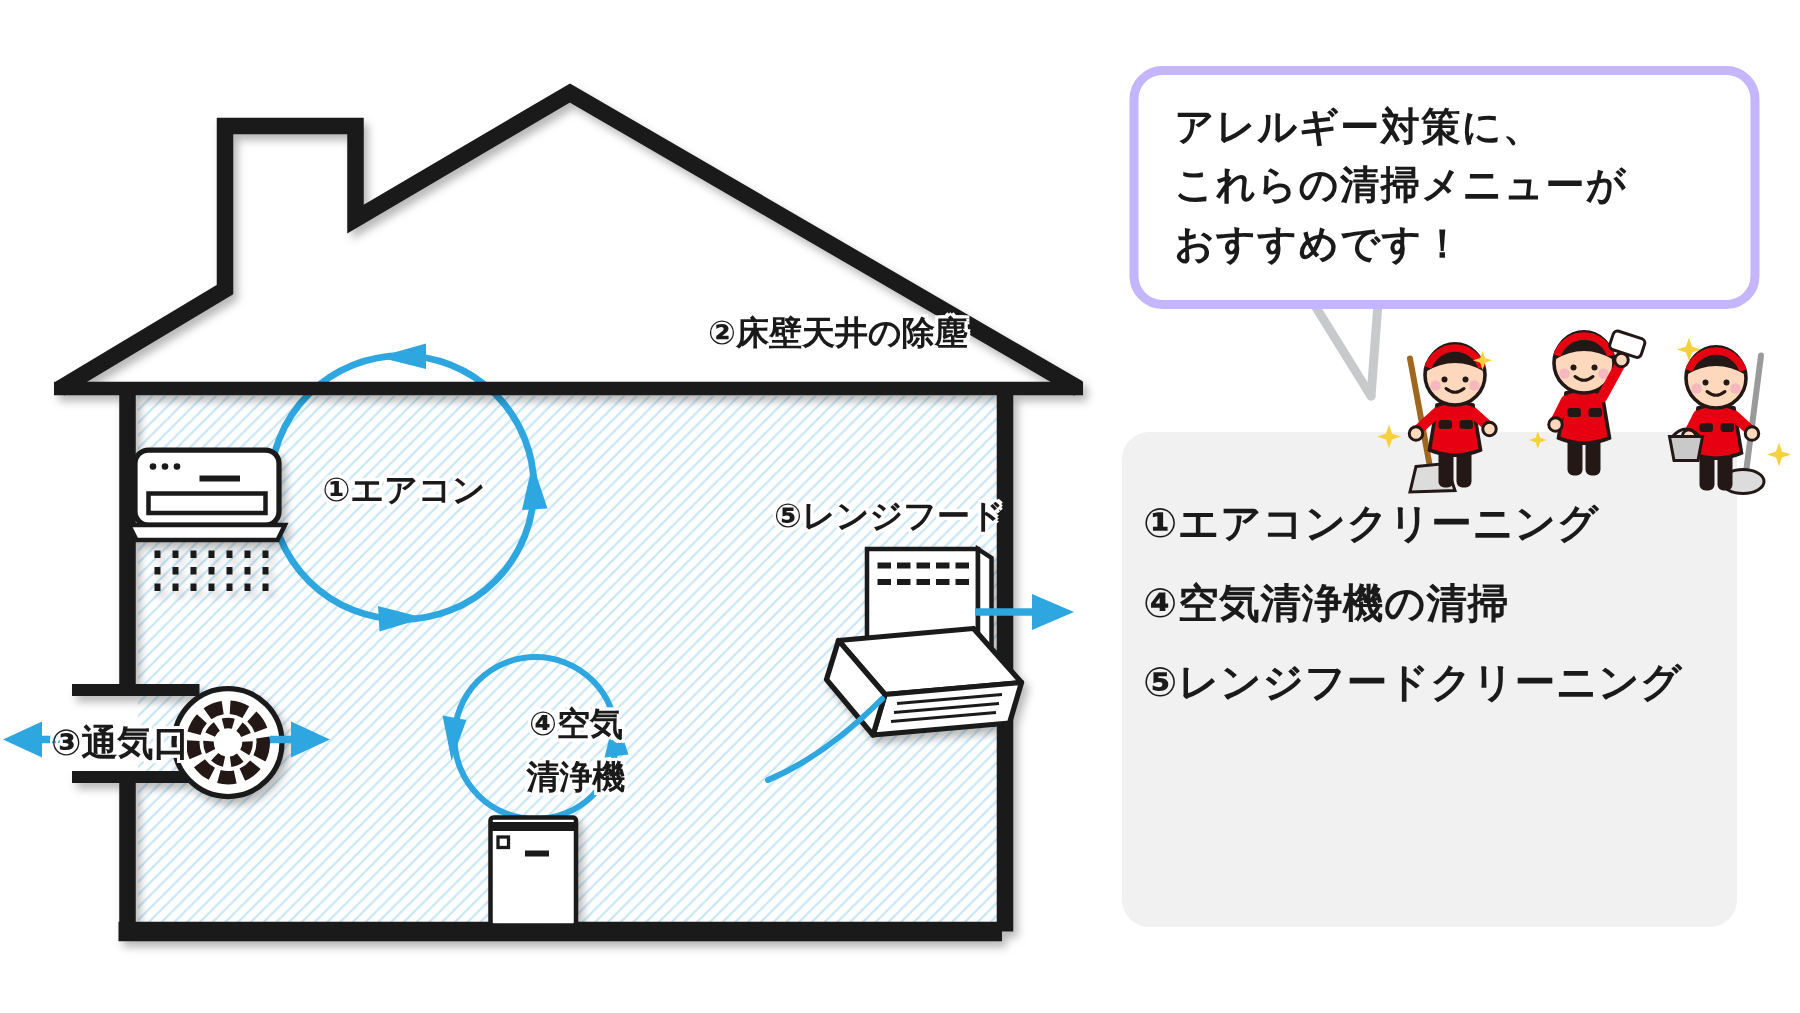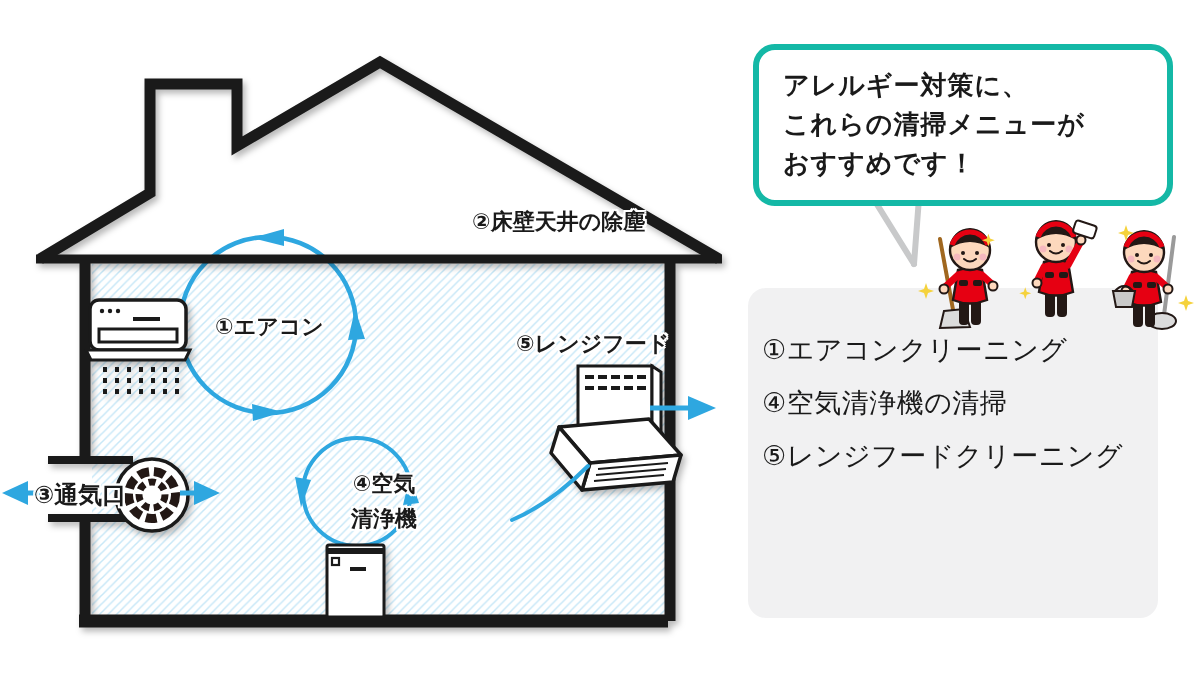--- a/index.html
+++ b/index.html
@@ -18,35 +18,35 @@
   }
   #ac-label       { left:215px; top:312px; font-size:22px; }
   #dust-label     { left:472px; top:207px; font-size:22px; }
   #vent-label     { left:34px;  top:479px; font-size:24px;text-align:center; }
   #purifier-label { left:320px; top:466px; font-size:22px; width:72px;
                     text-align:center; line-height:35px;margin-left:28px; }
   #hood-label     { left:516px; top:329px; font-size:22px;text-align:right; }
 
   #speech-bubble {
     position:absolute; left:753px; top:44px; width:420px; height:162px;
-    background:#fff; border:6px solid #14b8a6; border-radius:22px;
+    background:#fff; border:6px solid #c4b5fd; border-radius:22px;
     padding:16px 24px; z-index:2;
   }
   #speech-bubble .bubble-line {
     font-size:26px; font-weight:bold; color:#1a1a1a; line-height:39px;
     letter-spacing:1px;
   }
   #bubble-tail { position:absolute; left:850px; top:198px; z-index:1; }
 
   #menu-box {
     position:absolute; left:748px; top:288px; width:410px; height:330px;
     background:#f1f1f2; border-radius:18px; padding:48px 18px 0 14px; z-index:1;
   }
   .menu-item {
-    font-size:27px; font-weight:normal; color:#1a1a1a; line-height:28px;
+    font-size:27px; font-weight:bold; color:#1a1a1a; line-height:28px;
     margin-bottom:25px; white-space:nowrap; letter-spacing:0.5px;
   }
   #staff-art { position:absolute; left:918px; top:213px; z-index:3; }
 </style>
 </head>
 <body>
 
 <div id="stage">
 
   <svg class="layer" width="1200" height="675" viewBox="0 0 1200 675">

